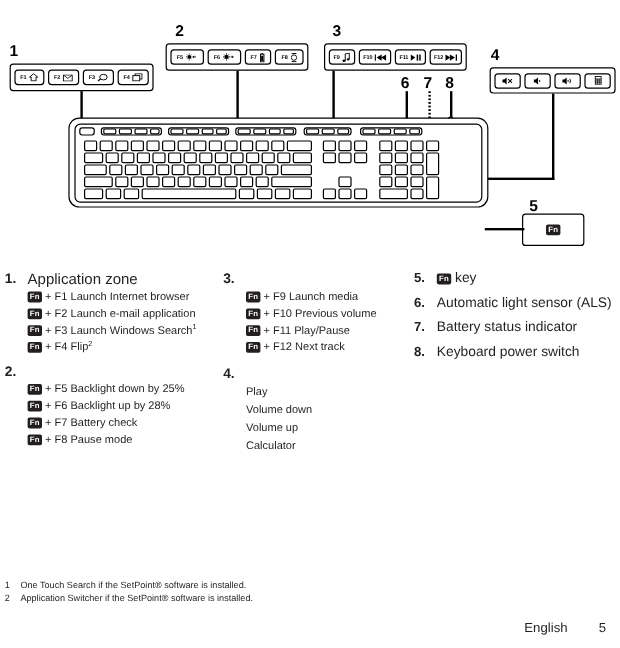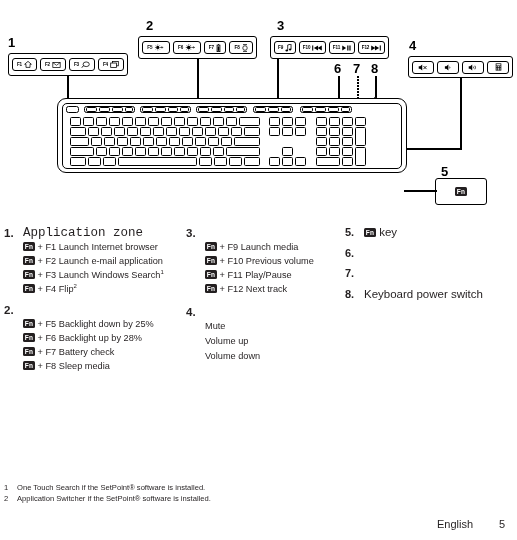--- a/index.html
+++ b/index.html
@@ -187,21 +187,21 @@
     font-weight: 400;
     color: #231f20;
     line-height: 15px;
   }
   .sec-num {
     font-weight: 700;
     font-size: 11.5px;
     min-width: 14px;
     line-height: 15px;
   }
-  .sec-title { line-height: 15px; font-family: Liberation Mono, monospace; }
+  .sec-title { line-height: 15px; }
   .sec-list {
     list-style: none;
     margin: 1px 0 0 0;
     padding: 0 0 0 19px;
   }
   .sec-list li {
     font-size: 9.2px;
     line-height: 10.5px;
     color: #231f20;
     margin-bottom: 3.5px;
@@ -634,21 +634,21 @@
           <li>
             <span class="fn">Fn</span>
             <span class="txt">+ F6 Backlight up by 28%</span>
           </li>
           <li>
             <span class="fn">Fn</span>
             <span class="txt">+ F7 Battery check</span>
           </li>
           <li>
             <span class="fn">Fn</span>
-            <span class="txt">+ F8 Sleep media</span>
+            <span class="txt">+ F8 Pause mode</span>
           </li>
         </ul>
       </div>
     </div>
 
     <div class="col col-b">
 
       <div class="sec">
         <div class="sec-head">
           <span class="sec-num">3.</span>
@@ -672,43 +672,48 @@
           </li>
         </ul>
       </div>
 
       <div class="sec" style="margin-top:10px;">
         <div class="sec-head">
           <span class="sec-num">4.</span>
         </div>
         <ul class="sec-list plain">
           <li>
-            <span class="txt">Mute</span>
+            <span class="txt">Play</span>
+          </li>
+          <li>
+            <span class="txt">Volume down</span>
           </li>
           <li>
             <span class="txt">Volume up</span>
           </li>
           <li>
-            <span class="txt">Volume down</span>
+            <span class="txt">Calculator</span>
           </li>
         </ul>
       </div>
     </div>
 
     <div class="col col-c">
       <ul class="rlist">
         <li>
           <span class="rn">5.</span>
           <span><span class="fn">Fn</span> <span>key</span></span>
         </li>
         <li>
           <span class="rn">6.</span>
+          <span>Automatic light sensor (ALS)</span>
         </li>
         <li>
           <span class="rn">7.</span>
+          <span>Battery status indicator</span>
         </li>
         <li>
           <span class="rn">8.</span>
           <span>Keyboard power switch</span>
         </li>
       </ul>
     </div>
   </div>
 
   <div id="footnotes">

